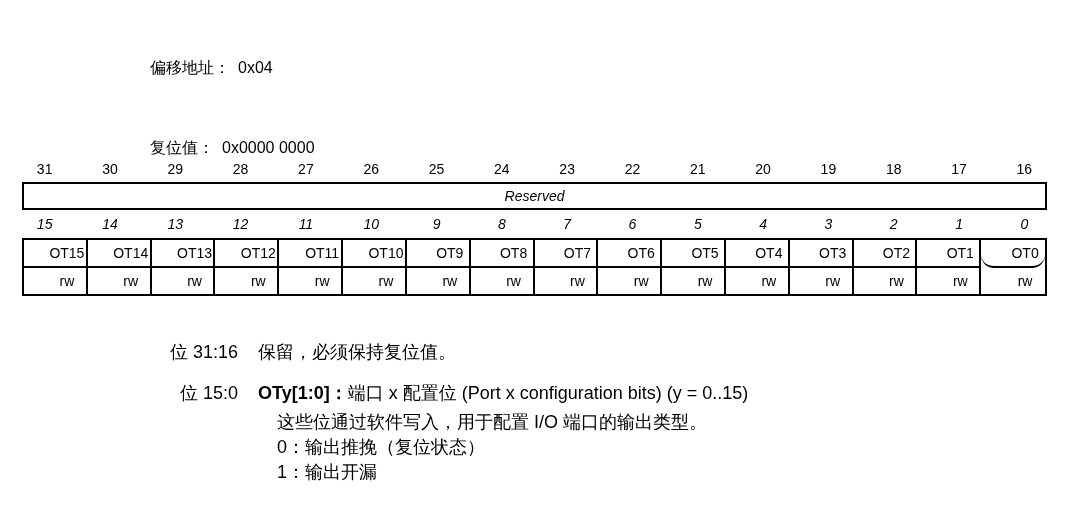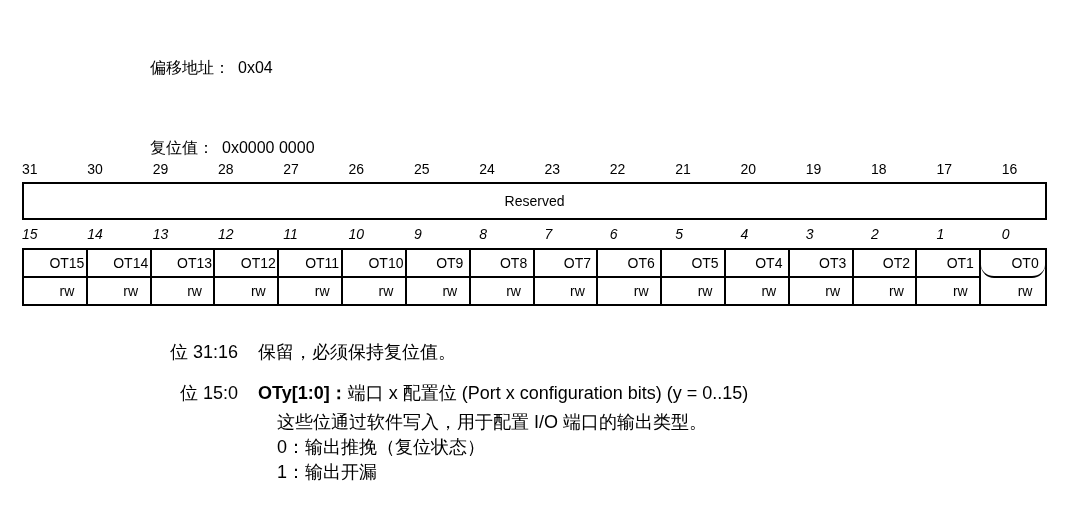--- a/index.html
+++ b/index.html
@@ -35,34 +35,35 @@
   .reg-table {
     position: absolute;
     left: 22px;
     top: 156px;
     width: 1025px;
     font-size: 14px;
   }
   .bits-row {
     display: grid;
     grid-template-columns: repeat(16, 1fr);
-    text-align: left;
+    text-align: center;
     gap: 20px;
   }
   .bits-high { height: 26px; }
   .bits-high .bit-num { align-self: end; padding-bottom: 6px; line-height: 1; }
   .bits-low  { height: 28px; font-style: italic; }
   .bits-low .bit-num { align-self: center; line-height: 1; }
   .reserved-box {
     box-sizing: border-box;
     border: 2px solid #000;
-    height: 38px;
+    height: 28px;
     display: flex;
     align-items: center;
     justify-content: center;
+    font-style: italic;
   }
   .cells-grid {
     box-sizing: border-box;
     border: 2px solid #000;
     display: grid;
     grid-template-columns: repeat(16, 1fr);
   }
   .cell {
     height: 26px;
     line-height: 26px;

